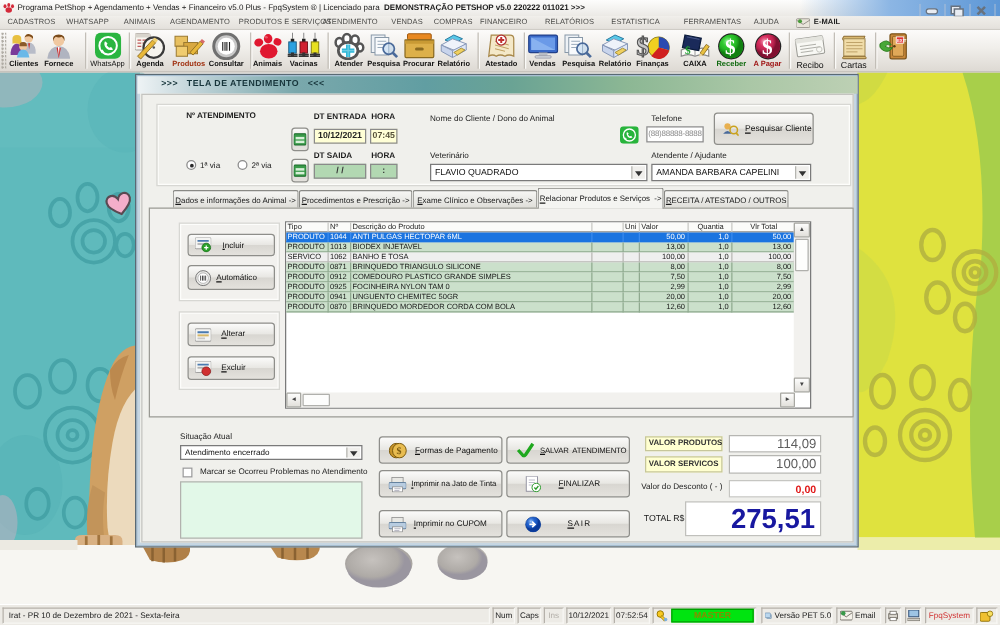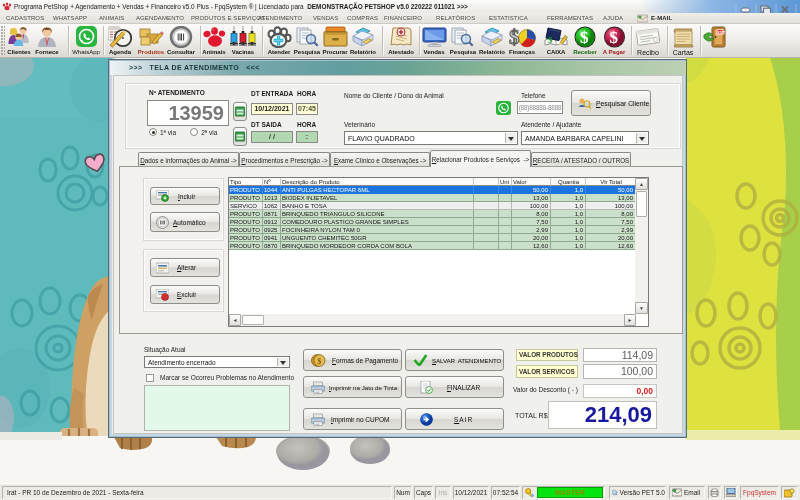--- a/index.html
+++ b/index.html
@@ -523,21 +523,20 @@
 </div>
 
 <div class="abs" id="dlg">
   <div class="abs" id="dlg-title">
       <span>&gt;&gt;&gt; &nbsp; TELA DE ATENDIMENTO &nbsp; &lt;&lt;&lt;</span>
     </div>
   <div class="abs" id="dlg-inner"></div>
 
   <div class="grp" style="left:16px;top:23px;width:556px;height:66px"></div>
   <div class="lbl" style="left:40px;top:29px;font-weight:bold">Nº ATENDIMENTO</div>
-  <div class="fld" style="left:38px;top:40px;width:82px;height:26px;font-size:20px;font-weight:bold;color:#787878;text-align:right;padding:1px 4px 0 0">13959</div>
   <div class="lbl" style="left:40px;top:68px;display:flex;align-items:center">
     <span style="width:8px;height:8px;border-radius:50%;border:1px solid #8a8a8a;background:#fff;display:inline-block;position:relative">
         <span style="position:absolute;left:1.5px;top:1.5px;width:3px;height:3px;border-radius:50%;background:#2a2a2a"></span>
       </span>
     <span style="margin-left:3px">1ª via</span>
     <span style="width:8px;height:8px;border-radius:50%;border:1px solid #8a8a8a;background:#fff;display:inline-block;margin-left:14px"></span>
     <span style="margin-left:3px">2ª via</span>
   </div>
   <div class="btn" style="left:124px;top:42px;width:14px;height:19px;padding:0">
       <svg width="10" height="11" viewBox="0 0 10 11">
@@ -807,14 +806,14 @@
     <span style="margin-left:18px;letter-spacing:1px"><u>S</u>AIR</span>
     </div>
 
   <div class="abs" style="left:407px;top:289px;width:62px;height:12px;background:#ffffd0;border:1px solid #c6c69a;font-size:6.3px;font-weight:bold;color:#333;line-height:10px;padding-left:2px;white-space:nowrap">VALOR PRODUTOS</div>
   <div class="fld" style="left:474px;top:288px;width:74px;height:14px;border-color:#b6b6b2;font-size:10.5px;color:#5e5e5e;text-align:right;line-height:12px;padding-right:3px">114,09</div>
   <div class="abs" style="left:407px;top:305px;width:62px;height:13px;background:#ffffd0;border:1px solid #c6c69a;font-size:6.3px;font-weight:bold;color:#333;line-height:11px;padding-left:2px;white-space:nowrap">VALOR SERVICOS</div>
   <div class="fld" style="left:474px;top:304px;width:74px;height:15px;border-color:#b6b6b2;font-size:10.5px;color:#5e5e5e;text-align:right;line-height:13px;padding-right:3px">100,00</div>
   <div class="lbl" style="left:404px;top:326px;width:66px">Valor do Desconto ( - )</div>
   <div class="fld" style="left:474px;top:324px;width:74px;height:14px;border-color:#c6c6c2;font-size:8.5px;font-weight:bold;color:#e01818;text-align:right;line-height:12px;padding-right:3px">0,00</div>
   <div class="lbl" style="left:406px;top:352px;font-size:7px">TOTAL R$</div>
-  <div class="fld" style="left:439px;top:341px;width:109px;height:28px;border-color:#c0c0bc;font-size:22px;font-weight:bold;color:#1818a0;text-align:right;line-height:26px;padding-right:4px">214,09</div>
+  <div class="fld" style="left:439px;top:341px;width:109px;height:28px;border-color:#c0c0bc;font-size:22px;font-weight:bold;color:#1818a0;text-align:right;line-height:26px;padding-right:4px">275,51</div>
 </div>
 
 </body></html>

